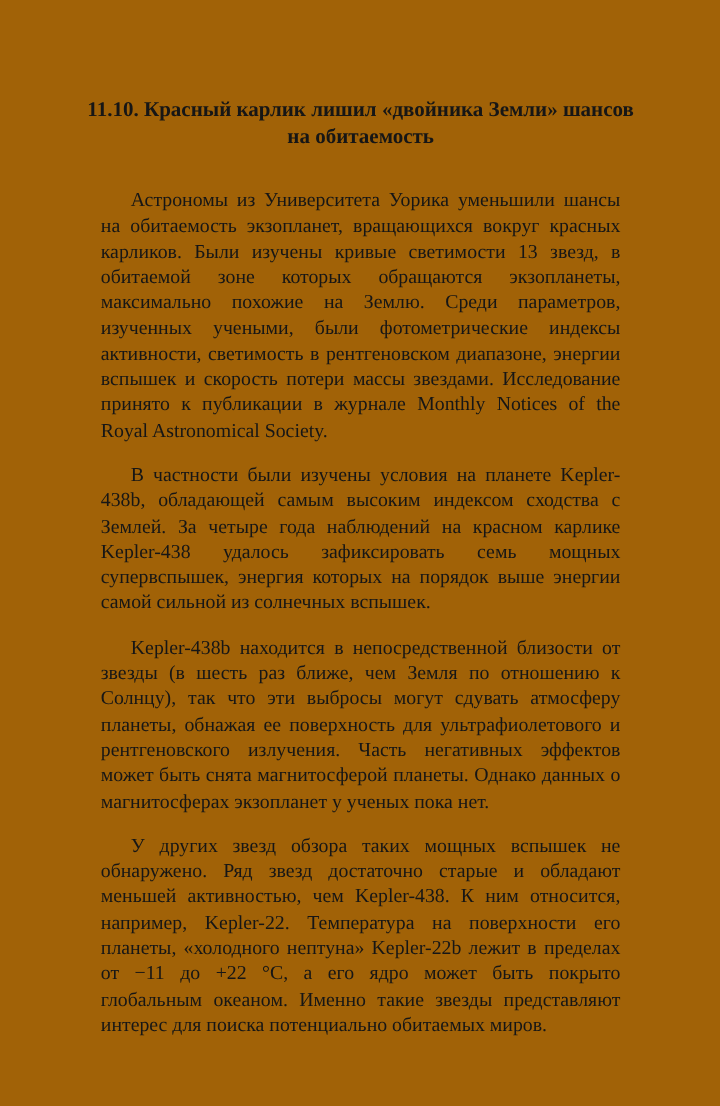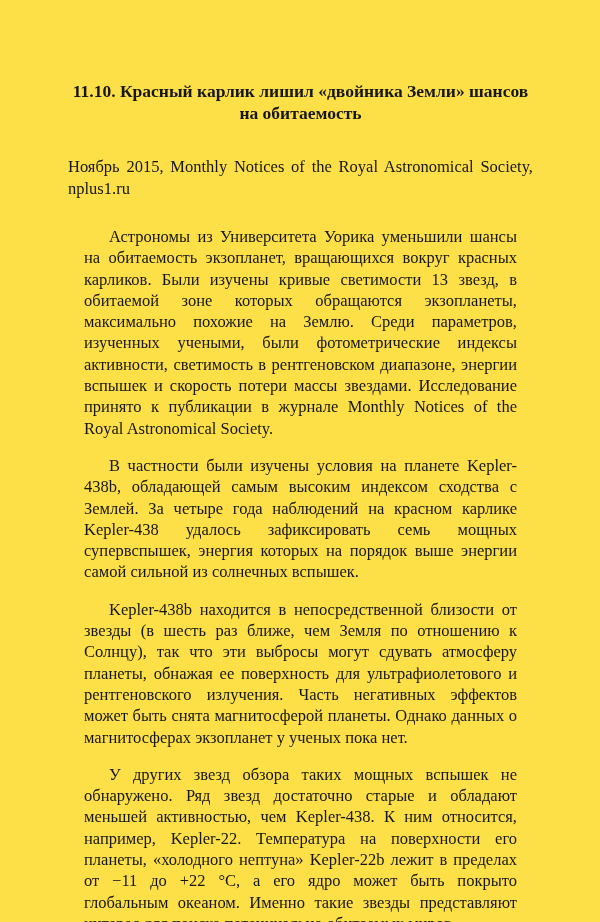--- a/index.html
+++ b/index.html
@@ -6,21 +6,21 @@
     margin: 0;
     padding: 0;
   }
   body {
     background: #ffffff;
   }
   .page {
     position: relative;
     width: 600px;
     height: 922px;
-    background: #fde047;
+    background: #a16207;
     box-sizing: border-box;
     padding: 80px 67px 40px 68px;
     font-family: "Liberation Serif", "DejaVu Serif", serif;
     color: #161616;
     overflow: hidden;
   }
   .title {
     font-size: 17.5px;
     font-weight: bold;
     text-align: center;
@@ -40,21 +40,20 @@
     text-indent: 25px;
     margin: 16px;
   }
 </style>
 </head>
 <body>
 
 <div class="page">
   <h1 class="title">11.10. Красный карлик лишил «двойника Земли» шансов на обитаемость</h1>
 
-  <p class="source">Ноябрь 2015, Monthly Notices of the Royal Astronomical Society, nplus1.ru</p>
 
   <div class="body-text">
     <p>Астрономы из Университета Уорика уменьшили шансы на обитаемость экзопланет, вращающихся вокруг красных карликов. Были изучены кривые светимости 13 звезд, в обитаемой зоне которых обращаются экзопланеты, максимально похожие на Землю. Среди параметров, изученных учеными, были фотометрические индексы активности, светимость в рентгеновском диапазоне, энергии вспышек и скорость потери массы звездами. Исследование принято к публикации в журнале Monthly Notices of the Royal Astronomical Society.</p>
     <p>В частности были изучены условия на планете Kepler-438b, обладающей самым высоким индексом сходства с Землей. За четыре года наблюдений на красном карлике Kepler-438 удалось зафиксировать семь мощных супервспышек, энергия которых на порядок выше энергии самой сильной из солнечных вспышек.</p>
     <p>Kepler-438b находится в непосредственной близости от звезды (в шесть раз ближе, чем Земля по отношению к Солнцу), так что эти выбросы могут сдувать атмосферу планеты, обнажая ее поверхность для ультрафиолетового и рентгеновского излучения. Часть негативных эффектов может быть снята магнитосферой планеты. Однако данных о магнитосферах экзопланет у ученых пока нет.</p>
     <p>У других звезд обзора таких мощных вспышек не обнаружено. Ряд звезд достаточно старые и обладают меньшей активностью, чем Kepler-438. К ним относится, например, Kepler-22. Температура на поверхности его планеты, «холодного нептуна» Kepler-22b лежит в пределах от −11 до +22 °C, а его ядро может быть покрыто глобальным океаном. Именно такие звезды представляют интерес для поиска потенциально обитаемых миров.</p>
   </div>
 </div>
 
 </body></html>

